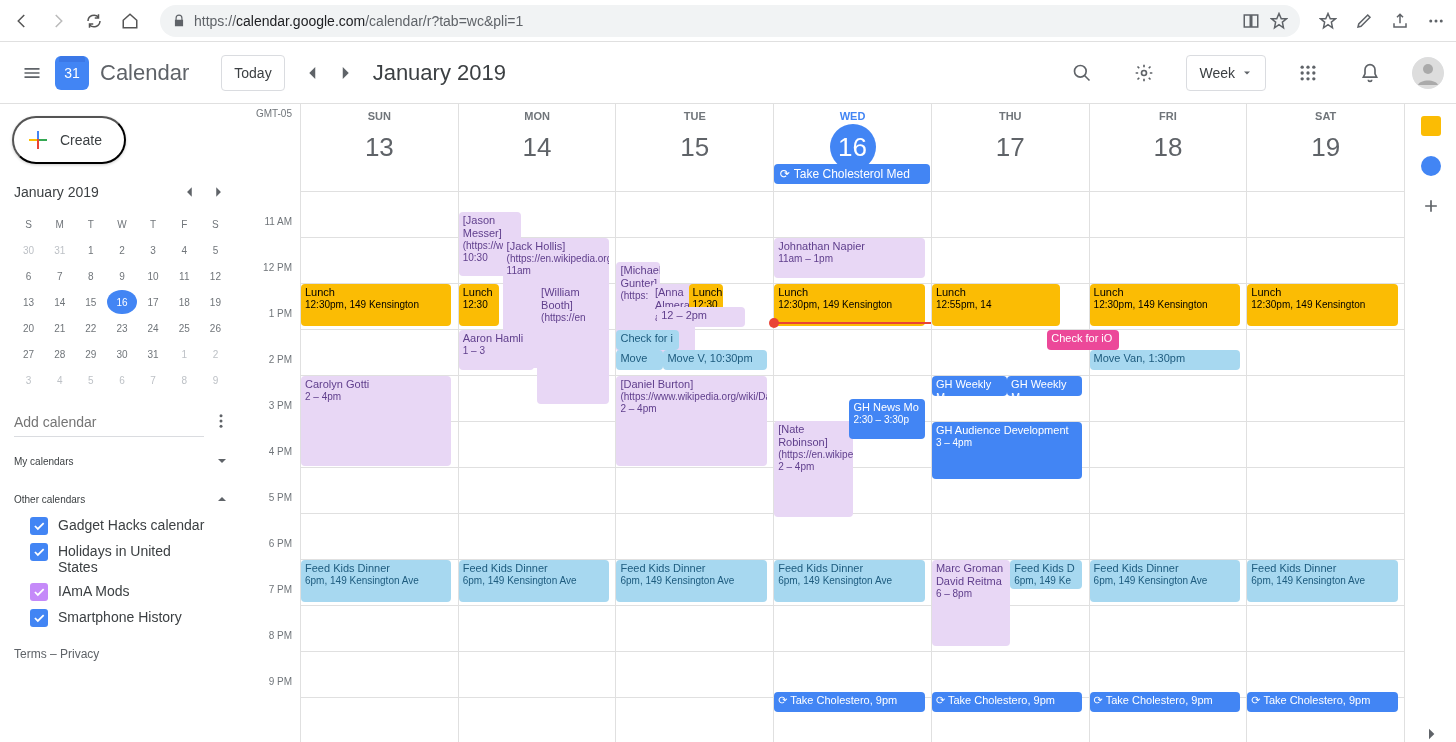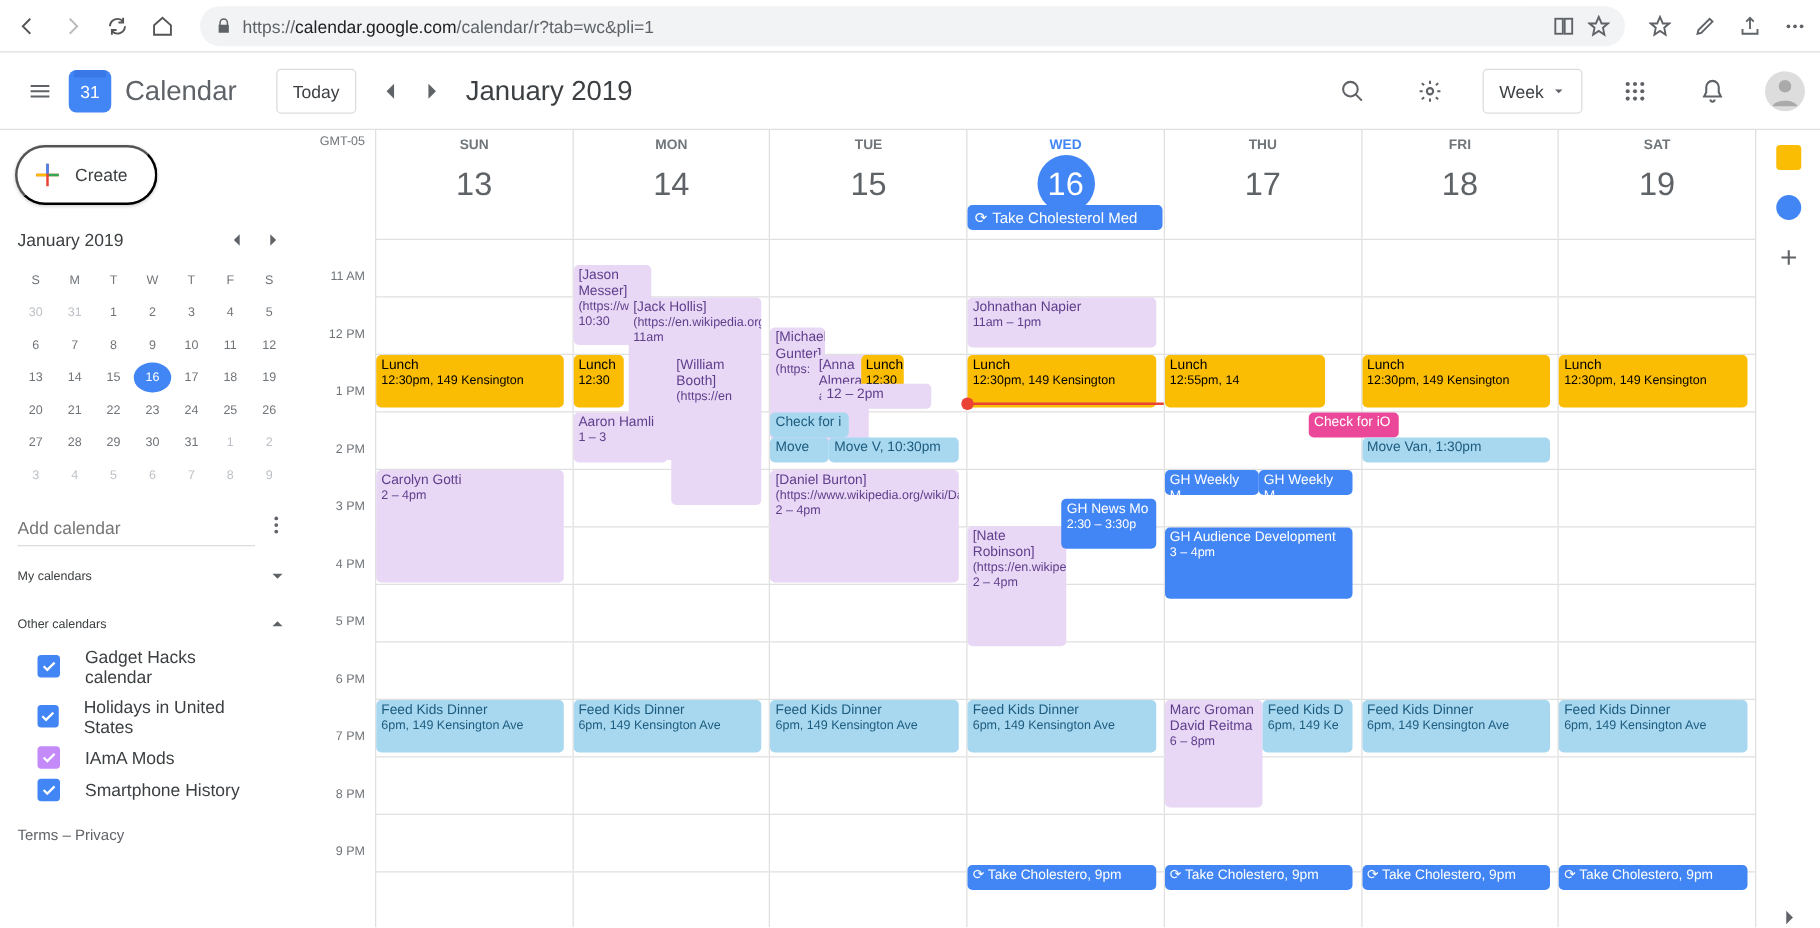--- a/index.html
+++ b/index.html
@@ -36,21 +36,21 @@
 .mini-nav-btn{width:24px;height:24px;display:flex;align-items:center;justify-content:center;color:#5f6368}
 .mini-grid{display:grid;grid-template-columns:repeat(7,1fr);gap:2px;font-size:10px;color:#70757a;text-align:center}
 .mini-cell{height:24px;display:flex;align-items:center;justify-content:center;border-radius:50%}
 .mini-cell.today{background:#4285f4;color:#fff;border-radius:50%}
 .mini-cell.othermonth{color:#bdc1c6}
 .search-cal{margin:16px 14px 8px;display:flex;align-items:center}
 .search-input{flex:1;border:none;border-bottom:1px solid #dadce0;padding:6px 0;font-size:14px;background:transparent}
 .search-more{margin-left:8px;color:#5f6368}
 .cal-section{padding:8px 14px}
 .cal-section-header{display:flex;justify-content:space-between;align-items:center;font-size:10px;color:#3c4043;font-weight:500;margin-bottom:6px}
-.cal-item{display:flex;align-items:center;gap:20px;padding:4px 16px;font-size:14px;color:#3c4043}
+.cal-item{display:flex;align-items:flex-start;gap:10px;padding:4px 16px;font-size:14px;color:#3c4043}
 .cal-check{width:18px;height:18px;border-radius:3px;display:flex;align-items:center;justify-content:center}
 .cal-check svg{width:14px;height:14px;fill:#fff}
 .footer-links{padding:8px 14px;font-size:12px;color:#5f6368}
 .calendar-area{flex:1;display:flex;overflow:hidden}
 .time-col{width:56px;padding-top:88px;text-align:right}
 .time-label{height:46px;font-size:10px;color:#70757a;padding-right:8px}
 .gmt-label{font-size:10px;color:#70757a;padding-right:8px;margin-top:-84px;margin-bottom:96px;height:12px}
 .week-grid{flex:1;display:flex;flex-direction:column;position:relative}
 .day-headers{display:flex;height:88px;border-bottom:1px solid #e0e0e0}
 .day-col-header{flex:1;border-left:1px solid #e0e0e0;display:flex;flex-direction:column;align-items:center;padding-top:6px}
@@ -539,21 +539,21 @@
                 <div class="evt-title">GH Weekly M</div>
               </div>
               <div class="evt" style="top: 230px; height: 57px; left: 0%; width: 96%; background: rgb(66, 133, 244); color: rgb(255, 255, 255);">
                 <div class="evt-title">GH Audience Development</div>
                 <div class="evt-sub">3 – 4pm</div>
               </div>
               <div class="evt" style="top: 368px; height: 86px; left: 0%; width: 50%; background: rgb(232, 215, 245); color: rgb(95, 62, 140);">
                 <div class="evt-title">Marc Groman David Reitma</div>
                 <div class="evt-sub">6 – 8pm</div>
               </div>
-              <div class="evt" style="top: 368px; height: 42px; left: 50%; width: 46%; background: rgb(167, 216, 240); color: rgb(29, 91, 126);">
+              <div class="evt" style="top: 368px; height: 29px; left: 50%; width: 46%; background: rgb(167, 216, 240); color: rgb(29, 91, 126);">
                 <div class="evt-title">Feed Kids D</div>
                 <div class="evt-sub">6pm, 149 Ke</div>
               </div>
               <div class="evt" style="top: 500px; height: 20px; left: 0%; width: 96%; background: rgb(66, 133, 244); color: rgb(255, 255, 255);">
                 <div class="evt-title">⟳ Take Cholestero, 9pm</div>
               </div>
             </div>
             <div class="day-events">
               <div class="evt" style="top: 92px; height: 42px; left: 0%; width: 96%; background: rgb(251, 188, 4); color: rgb(0, 0, 0);">
                 <div class="evt-title">Lunch</div>

